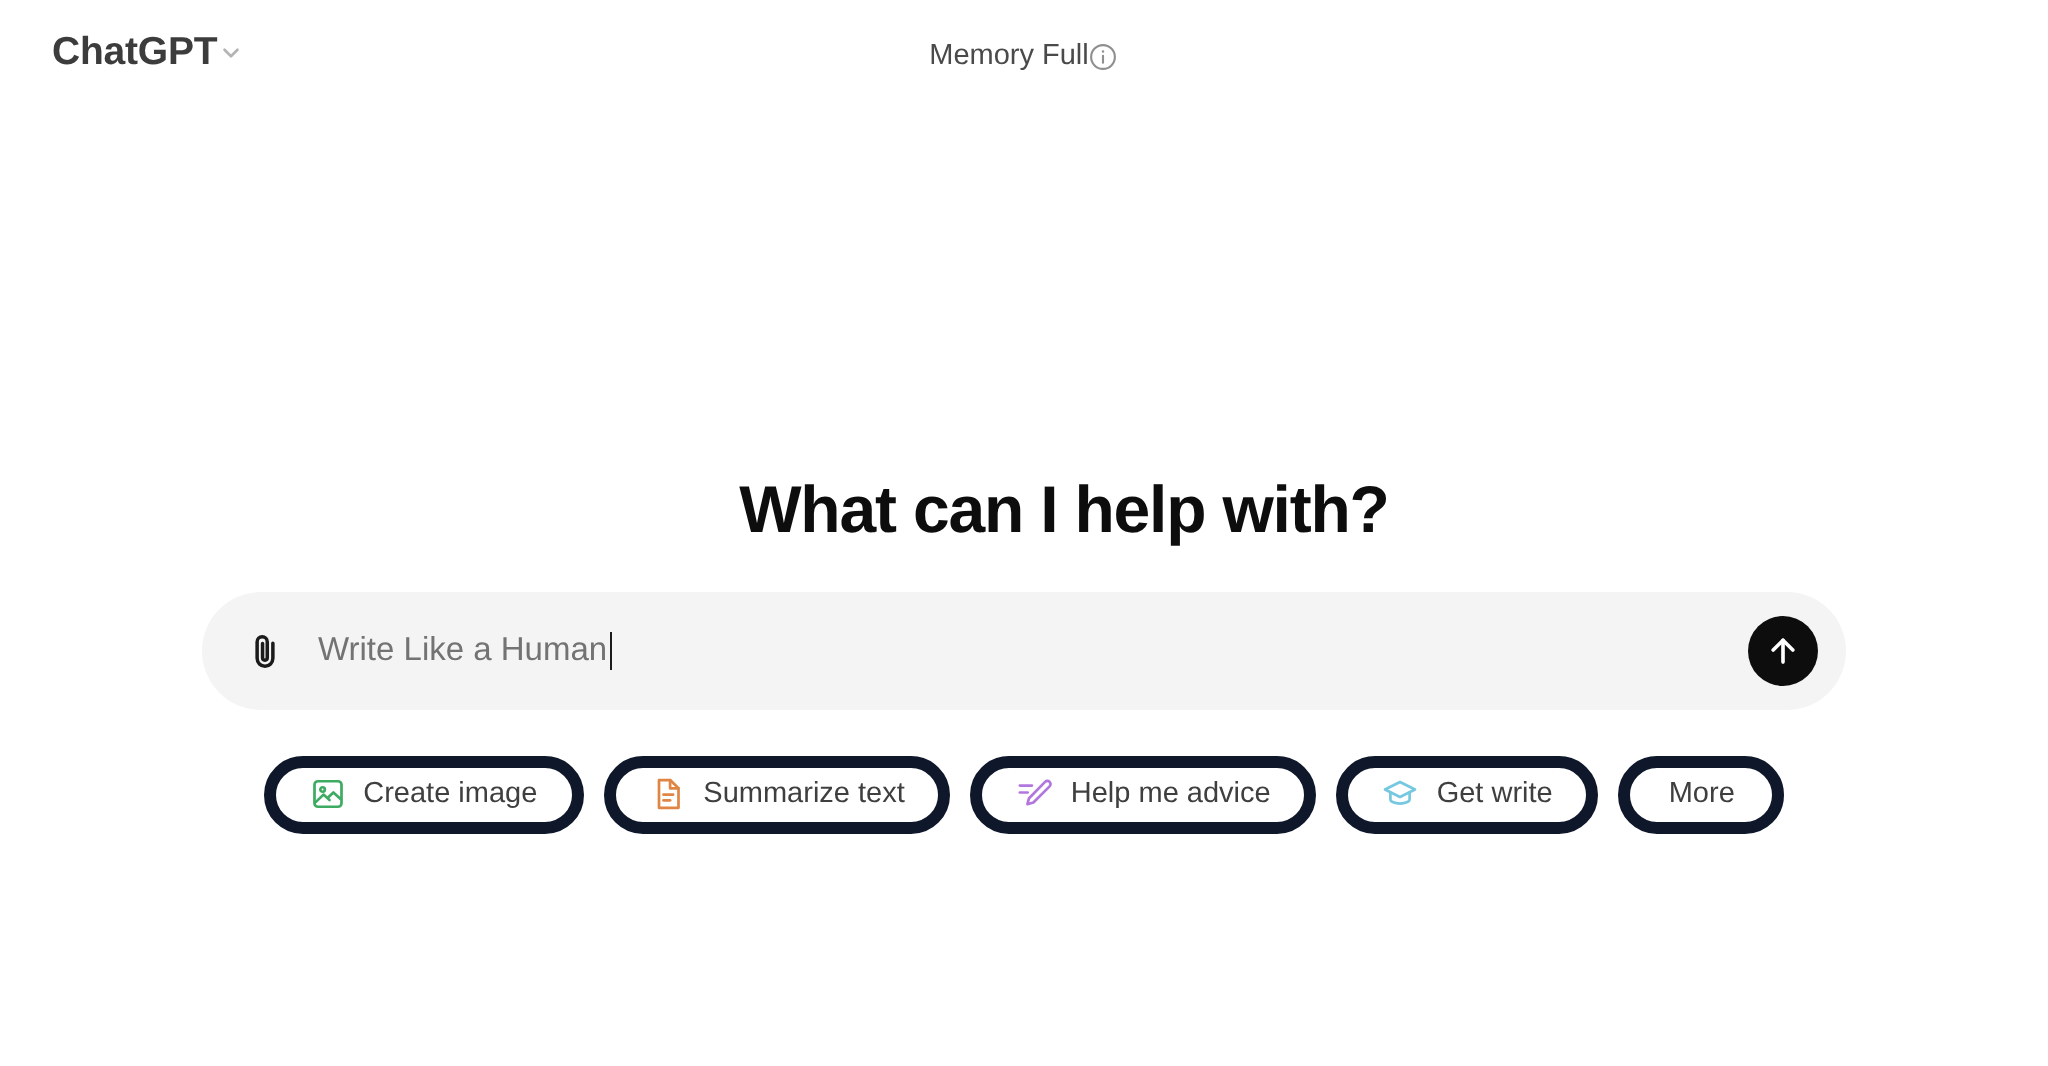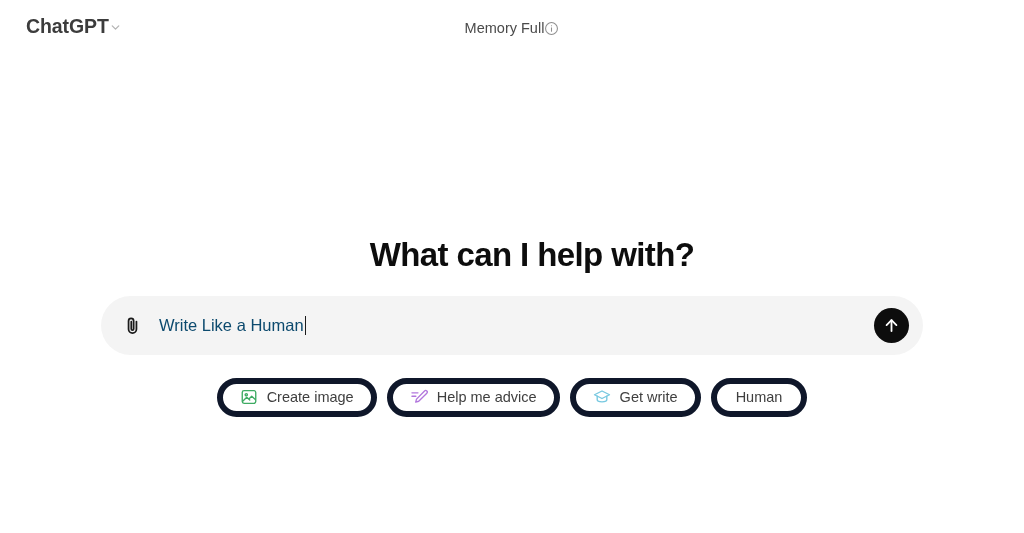--- a/index.html
+++ b/index.html
@@ -127,21 +127,21 @@
     background: transparent;
     border: 0;
   }
 
   .clip-btn svg { display: block; width: 21px; height: 21px; }
 
   .composer-text {
     flex: 1 1 auto;
     margin-left: 12px;
     font-size: 16.5px;
-    color: #0c4a6e;
+    color: #737373;
     line-height: 1;
     white-space: nowrap;
     overflow: hidden;
     display: flex;
     align-items: center;
     cursor: text;
   }
 
   .caret {
     display: inline-block;
@@ -265,20 +265,31 @@
           <svg viewBox="0 0 24 24" fill="none" stroke="#3eab63" stroke-width="1.8" stroke-linecap="round" stroke-linejoin="round">
             <rect x="3" y="3.5" width="18" height="17" rx="2.4"></rect>
             <circle cx="8.4" cy="9" r="1.5"></circle>
             <polyline points="3.6 17.6 9 12.4 13 16"></polyline>
             <polyline points="12.2 14.2 15.6 11 20.4 15.4"></polyline>
           </svg>
         </span>
         <span class="chip-label">Create image</span>
       </div>
 
+      <div class="chip">
+        <span class="chip-icon">
+          <svg viewBox="0 0 24 24" fill="none" stroke="#e08544" stroke-width="1.8" stroke-linecap="round" stroke-linejoin="round">
+            <path d="M6 2.8h7.6L19 8.2V21.2H6z"></path>
+            <polyline points="13.4 2.8 13.4 8.2 19 8.2"></polyline>
+            <line x1="9" y1="12.4" x2="15.4" y2="12.4"></line>
+            <line x1="9" y1="16.2" x2="13.4" y2="16.2"></line>
+          </svg>
+        </span>
+        <span class="chip-label">Summarize text</span>
+      </div>
 
       <div class="chip">
         <span class="chip-icon">
           <svg viewBox="0 0 24 24" fill="none" stroke="#b277dd" stroke-width="1.8" stroke-linecap="round" stroke-linejoin="round">
             <line x1="2.6" y1="6.4" x2="10.6" y2="6.4"></line>
             <line x1="2.6" y1="11" x2="7.8" y2="11"></line>
             <path d="M19.4 3.9a2.1 2.1 0 0 1 3 3L11.6 17.7l-4 1.1 1.1-4z"></path>
           </svg>
         </span>
         <span class="chip-label">Help me advice</span>
@@ -288,19 +299,19 @@
         <span class="chip-icon">
           <svg viewBox="0 0 24 24" fill="none" stroke="#76c8e0" stroke-width="1.8" stroke-linecap="round" stroke-linejoin="round">
             <polygon points="12 4 22 9 12 14 2 9"></polygon>
             <path d="M5.6 11v4.6c0 1.5 2.9 2.8 6.4 2.8s6.4-1.3 6.4-2.8V11"></path>
           </svg>
         </span>
         <span class="chip-label">Get write</span>
       </div>
 
       <div class="chip no-icon">
-        <span class="chip-label">Human</span>
+        <span class="chip-label">More</span>
       </div>
 
     </div>
 
   </div>
 </div>
 
 </body></html>

